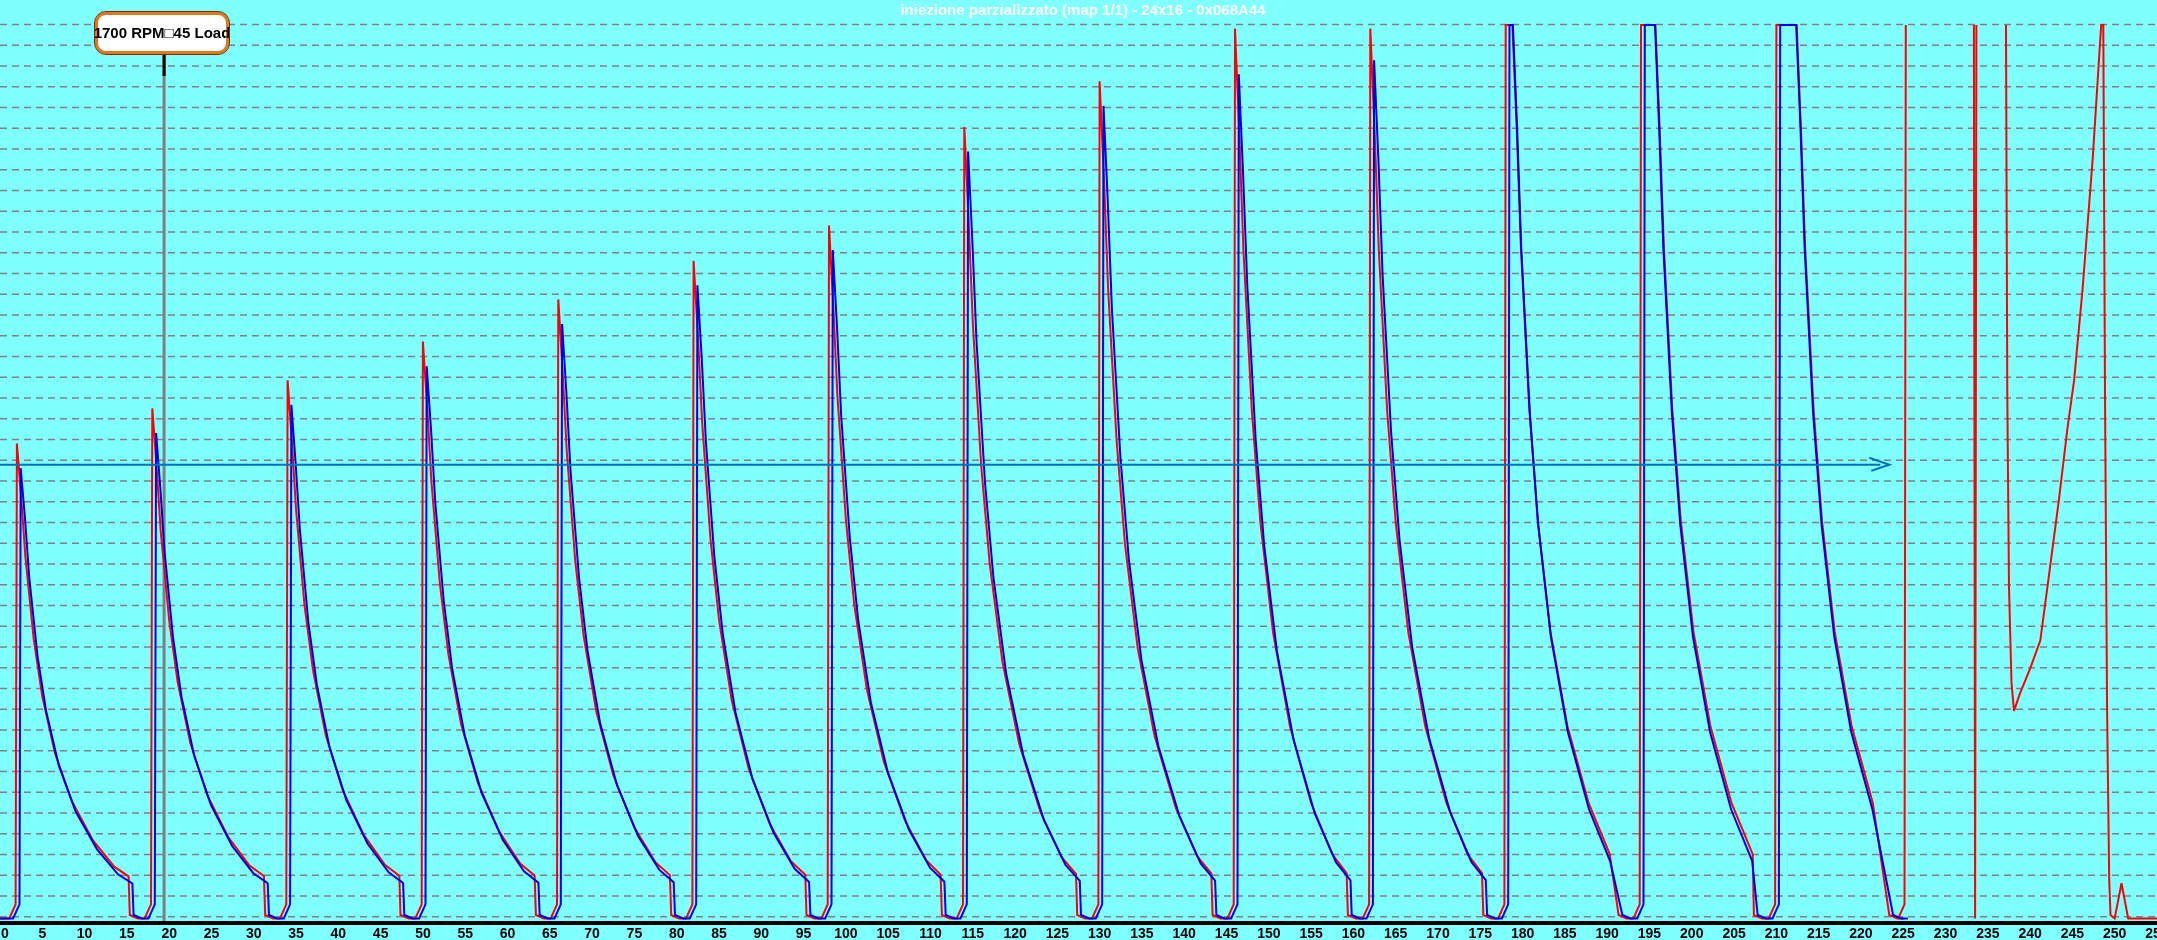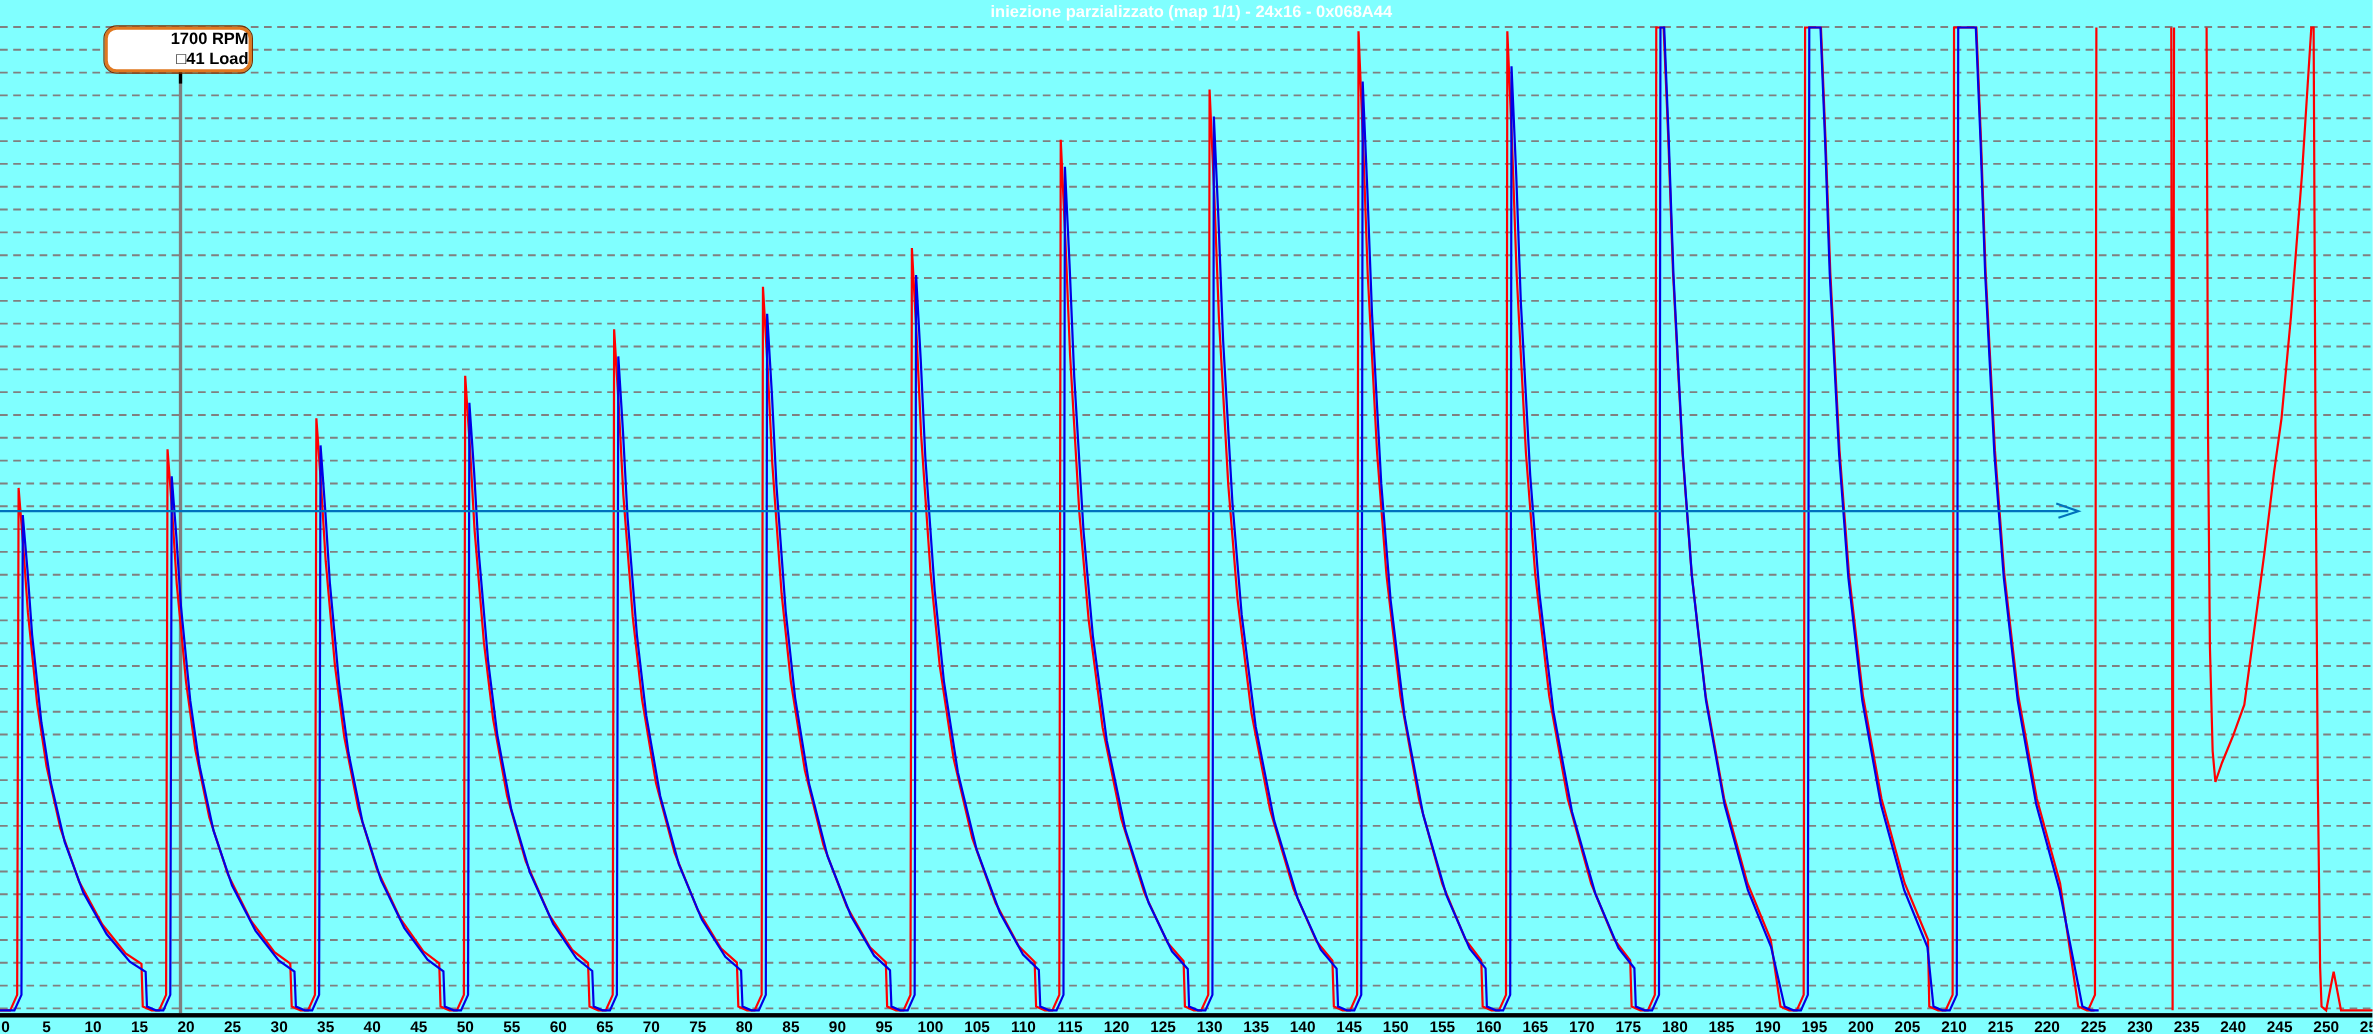--- a/index.html
+++ b/index.html
@@ -1,22 +1,22 @@
 <!DOCTYPE html>
 <html><head>
 <meta charset="utf-8">
 <style>
   html,body{margin:0;padding:0;width:2157px;height:940px;overflow:hidden;
     font-family:"Liberation Sans",sans-serif;}
   #chart-panel{position:relative;width:2157px;height:940px;background:#80FFFF;}
   svg{position:absolute;left:0;top:0;display:block;}
   #cursor-tooltip{
-    position:absolute;left:95px;top:24px;width:128px;height:36px;
+    position:absolute;left:95px;top:12px;width:128px;height:36px;
     background:#FFFFFF;border:3px solid #E07820;outline:1px solid #7A3000;
-    border-radius:11px;display:flex;flex-direction:column;align-items:flex-end;
+    border-radius:11px;display:flex;flex-direction:row;align-items:center;
     justify-content:center;z-index:5;}
   #cursor-tooltip span{
     font-size:15px;font-weight:bold;color:#000;line-height:18px;white-space:nowrap;}
 </style>
 </head>
 <body>
 
 <div id="chart-panel">
   <svg id="chart-svg" width="2157" height="940" viewBox="0 0 2157 940">
     <g id="grid-group">
@@ -131,15 +131,15 @@
         <text x="2030.1176470588236" y="938" text-anchor="middle" font-size="14" font-weight="bold" fill="#000000">240</text>
         <text x="2072.4117647058824" y="938" text-anchor="middle" font-size="14" font-weight="bold" fill="#000000">245</text>
         <text x="2114.705882352941" y="938" text-anchor="middle" font-size="14" font-weight="bold" fill="#000000">250</text>
         <text x="2157" y="938" text-anchor="middle" font-size="14" font-weight="bold" fill="#000000">255</text>
       </g>
     <text id="chart-title" x="1083" y="15" text-anchor="middle" font-size="15" font-weight="bold" fill="#FFFFFF">iniezione parzializzato (map 1/1) - 24x16 - 0x068A44</text>
   </svg>
 
   <div id="cursor-tooltip">
     <span>1700 RPM</span>
-    <span>□41 Load</span>
+    <span>□45 Load</span>
   </div>
 </div>
 
 </body></html>

